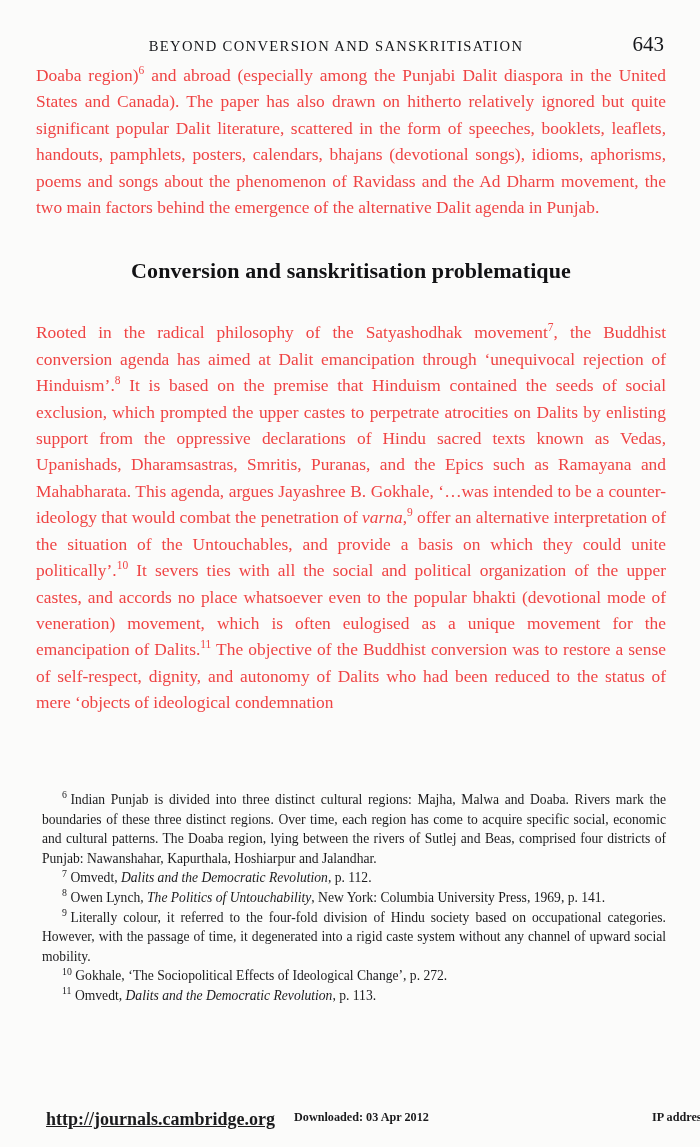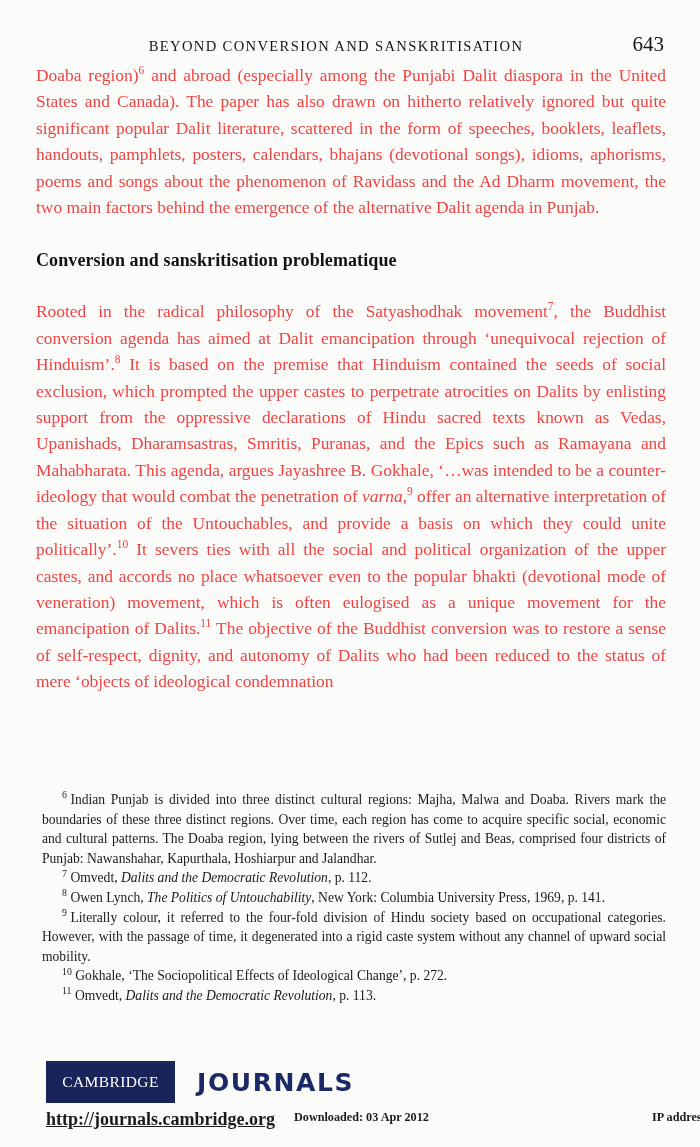--- a/index.html
+++ b/index.html
@@ -62,24 +62,24 @@
     margin: 0;
     font-size: 17.4px;
     line-height: 26.4px;
     text-align: justify;
     text-justify: inter-word;
     color: #ef4444;
     hyphens: none;
   }
 
   h2.section-heading {
-    margin: 0;
-    font-size: 18px;
-    font-weight: bold;
-    text-align: left;
+    margin: 8px;
+    font-size: 22px;
+    font-weight: bold;
+    text-align: center;
     color: #121214;
     letter-spacing: 0.1px;
   }
 
   .gap-before-heading { height: 30px; }
   .gap-after-heading  { height: 27px; }
 
   sup.fn {
     font-size: 0.66em;
     vertical-align: super;
@@ -219,26 +219,20 @@
     <p class="footnote"><sup class="fnum">8</sup><span>Owen Lynch, </span><em>The Politics of Untouchability</em><span>, New York: Columbia University Press, 1969, p. 141.</span></p>
 
     <p class="footnote"><sup class="fnum">9</sup><span>Literally colour, it referred to the four-fold division of Hindu society based on occupational categories. However, with the passage of time, it degenerated into a rigid caste system without any channel of upward social mobility.</span></p>
 
     <p class="footnote"><sup class="fnum">10</sup><span>Gokhale, ‘The Sociopolitical Effects of Ideological Change’, p. 272.</span></p>
 
     <p class="footnote"><sup class="fnum">11</sup><span>Omvedt, </span><em>Dalits and the Democratic Revolution</em><span>, p. 113.</span></p>
   </div>
 
   <div class="footer">
-    <div class="logo-row">
-      <div class="cambridge-mark">
-        <span>Cambridge</span>
-      </div>
-      <div class="journals-mark">JOURNALS</div>
-    </div>
 
     <div class="footer-meta">
       <a class="footer-url" href="#">http://journals.cambridge.org</a>
       <div class="footer-downloaded">Downloaded: 03 Apr 2012</div>
       <div class="footer-ip">IP address: 132</div>
     </div>
   </div>
 
 </div>
 

